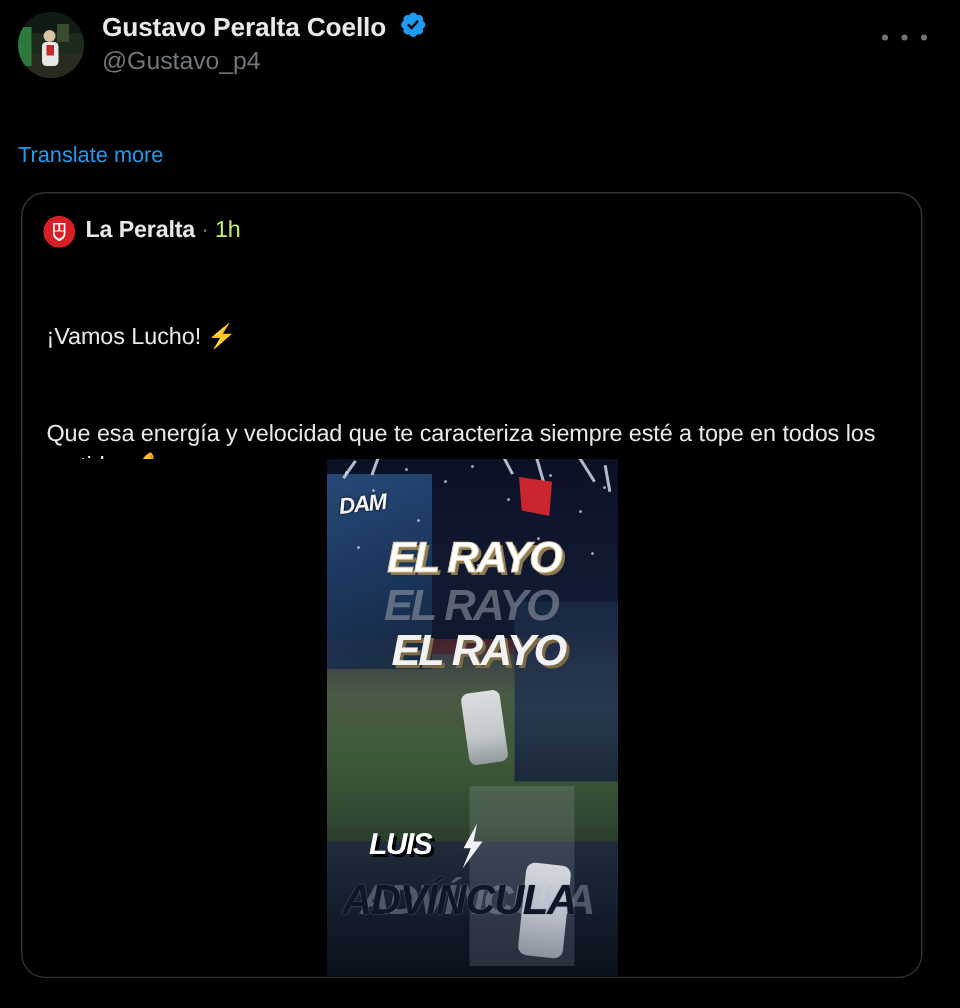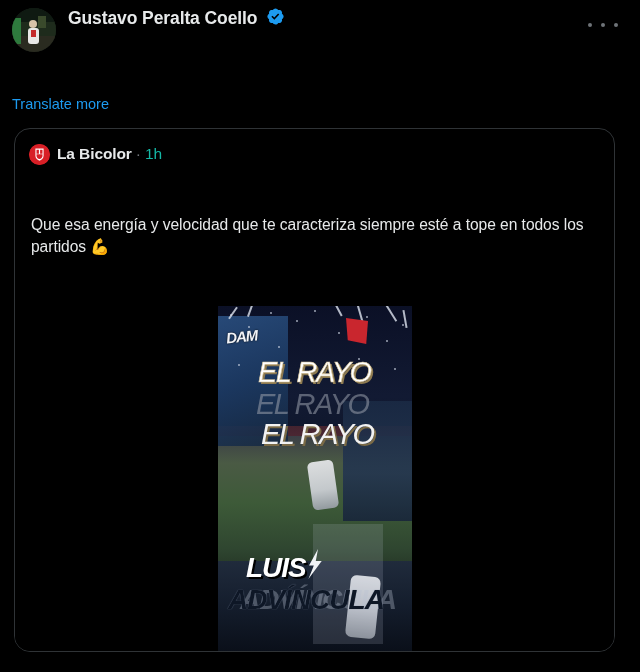--- a/index.html
+++ b/index.html
@@ -135,21 +135,21 @@
     color: #71767b;
     margin-left: 5px;
   }
   .q-dot {
     font-size: 15.5px;
     color: #71767b;
     margin: 0 4px;
   }
   .q-time {
     font-size: 15.5px;
-    color: #14b8a6;
+    color: #bef264;
   }
 
   .quote-text {
     position: absolute;
     left: 16px; top: 42px;
     width: 570px;
     font-size: 15.6px;
     line-height: 21.5px;
     color: #e7e9ea;
     letter-spacing: -0.05px;
@@ -257,21 +257,21 @@
     font-size: 15px;
     font-style: italic;
     font-weight: bold;
     letter-spacing: -1px;
     transform: rotate(-6deg);
     text-shadow: 0 0 2px #000;
   }
   .elrayo {
     position: absolute;
     font-family: "Liberation Sans", sans-serif;
-    font-weight: normal;
+    font-weight: bold;
     font-style: italic;
     letter-spacing: -1.5px;
     white-space: nowrap;
   }
   .elrayo.r1 {
     left: 40px; top: 50px;
     font-size: 29px;
     color: #ffffff;
     -webkit-text-stroke: 0.6px #d8c59a;
     text-shadow: 2px 2px 0 #8d7a50;
@@ -284,21 +284,21 @@
   }
   .elrayo.r3 {
     left: 43px; top: 112px;
     font-size: 29px;
     color: #f2f2f2;
     text-shadow: 2px 2px 0 #7a6a46;
   }
   .luis {
     position: absolute;
     left: 28px; top: 246px;
-    font-size: 28px;
+    font-size: 20px;
     font-weight: bold;
     font-style: italic;
     color: #ffffff;
     letter-spacing: -1px;
     text-shadow: 2px 2px 0 #000;
   }
   .bolt {
     position: absolute;
     left: 88px; top: 243px;
     width: 18px; height: 30px;
@@ -355,20 +355,21 @@
       </svg>
     </div>
 
     <div class="name-block">
       <span class="display-name">Gustavo Peralta Coello</span>
       <span class="verified-badge">
         <svg width="19" height="19" viewBox="0 0 22 22">
           <path fill="#1d9bf0" d="M20.396 11c-.018-.646-.215-1.275-.57-1.816-.354-.54-.852-.972-1.438-1.246.223-.607.27-1.264.14-1.897-.131-.634-.437-1.218-.882-1.687-.47-.445-1.053-.75-1.687-.882-.633-.13-1.29-.083-1.897.14-.273-.587-.704-1.086-1.245-1.44S11.647 1.62 11 1.604c-.646.017-1.273.213-1.813.568s-.969.854-1.24 1.44c-.608-.223-1.267-.272-1.902-.14-.635.13-1.22.436-1.69.882-.445.47-.749 1.055-.878 1.688-.13.633-.08 1.29.144 1.896-.587.274-1.087.705-1.443 1.245-.356.54-.555 1.17-.574 1.817.02.647.218 1.276.574 1.817.356.54.856.972 1.443 1.245-.224.606-.274 1.263-.144 1.896.13.634.433 1.218.877 1.688.47.443 1.054.747 1.687.878.633.132 1.29.084 1.897-.136.274.586.705 1.084 1.246 1.439.54.354 1.17.551 1.816.569.647-.016 1.276-.213 1.817-.567s.972-.854 1.245-1.44c.604.239 1.266.296 1.903.164.636-.132 1.22-.447 1.68-.907.46-.46.776-1.044.908-1.681s.075-1.299-.165-1.903c.586-.274 1.084-.705 1.439-1.246.354-.54.551-1.17.569-1.816zM9.662 14.85l-3.429-3.428 1.293-1.302 2.072 2.072 4.4-4.794 1.347 1.246z"></path>
         </svg>
       </span>
+      <span class="handle">@Gustavo_p4</span>
     </div>
 
     <div class="more-dots">
       <i></i>
       <i></i>
       <i></i>
     </div>
   </div>
 
   <div class="translate-link">Translate more</div>
@@ -378,26 +379,27 @@
     <div class="quote-header">
       <div class="q-avatar">
         <svg width="21" height="21" viewBox="0 0 21 21">
           <circle cx="10.5" cy="10.5" r="10.5" fill="#d81f26"></circle>
           <path d="M6.4 4.6h8.2v7.2c0 2.6-2.2 4.2-4.1 4.9-1.9-.7-4.1-2.3-4.1-4.9z" fill="#ffffff"></path>
           <path d="M7.5 5.7h2.4v4.0H7.5z" fill="#d81f26"></path>
           <path d="M11.1 5.7h2.4v4.0h-2.4z" fill="#d81f26"></path>
           <path d="M7.5 10.3h6v1.6c0 1.5-1.4 2.6-3 3.2-1.6-.6-3-1.7-3-3.2z" fill="#d81f26"></path>
         </svg>
       </div>
-      <span class="q-name">La Bicolor</span>
+      <span class="q-name">La Peralta</span>
       <span class="q-dot">·</span>
       <span class="q-time">1h</span>
     </div>
 
     <div class="quote-text">
+      <div>¡Vamos Lucho! ⚡</div>
       <div>Que esa energía y velocidad que te caracteriza siempre esté a tope en todos los partidos 💪</div>
       <div style="height:21px">&nbsp;</div>
       <div>¡Arriba Perú! 🙌 🇵🇪…</div>
     </div>
 
     <div class="show-more">Show more</div>
 
     <div class="video-wrap">
       <div class="video-frame">
 

